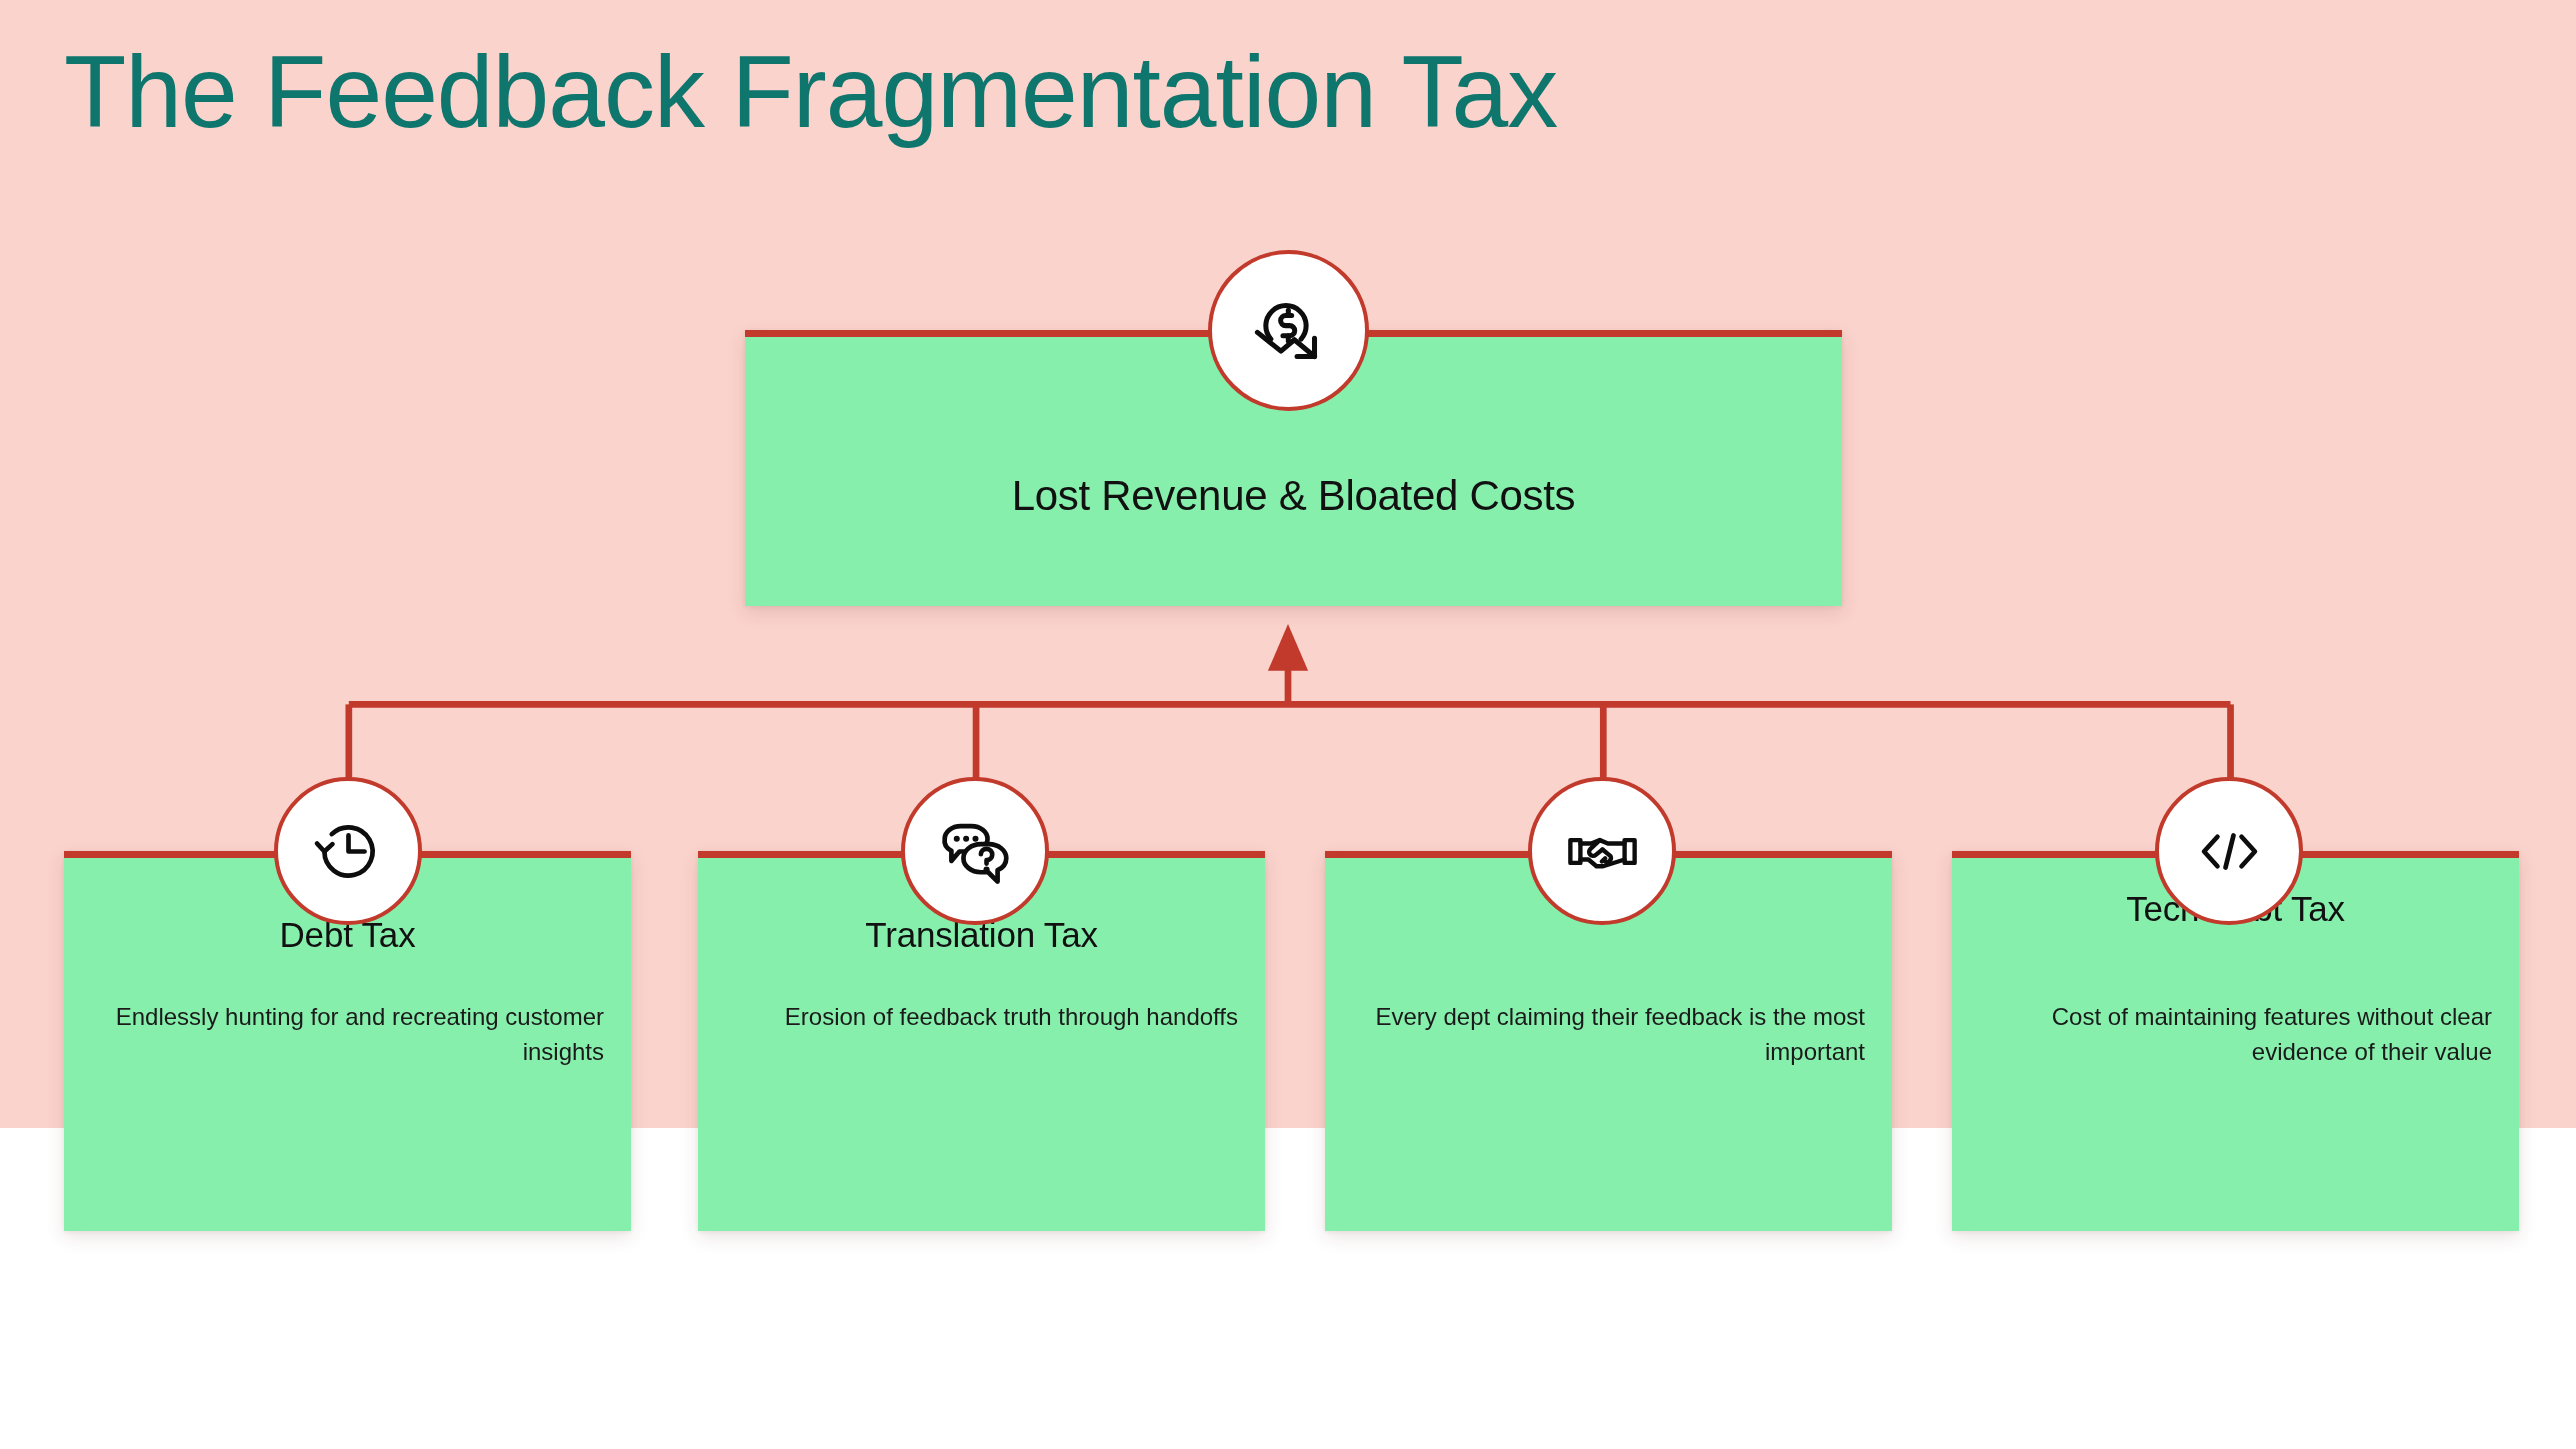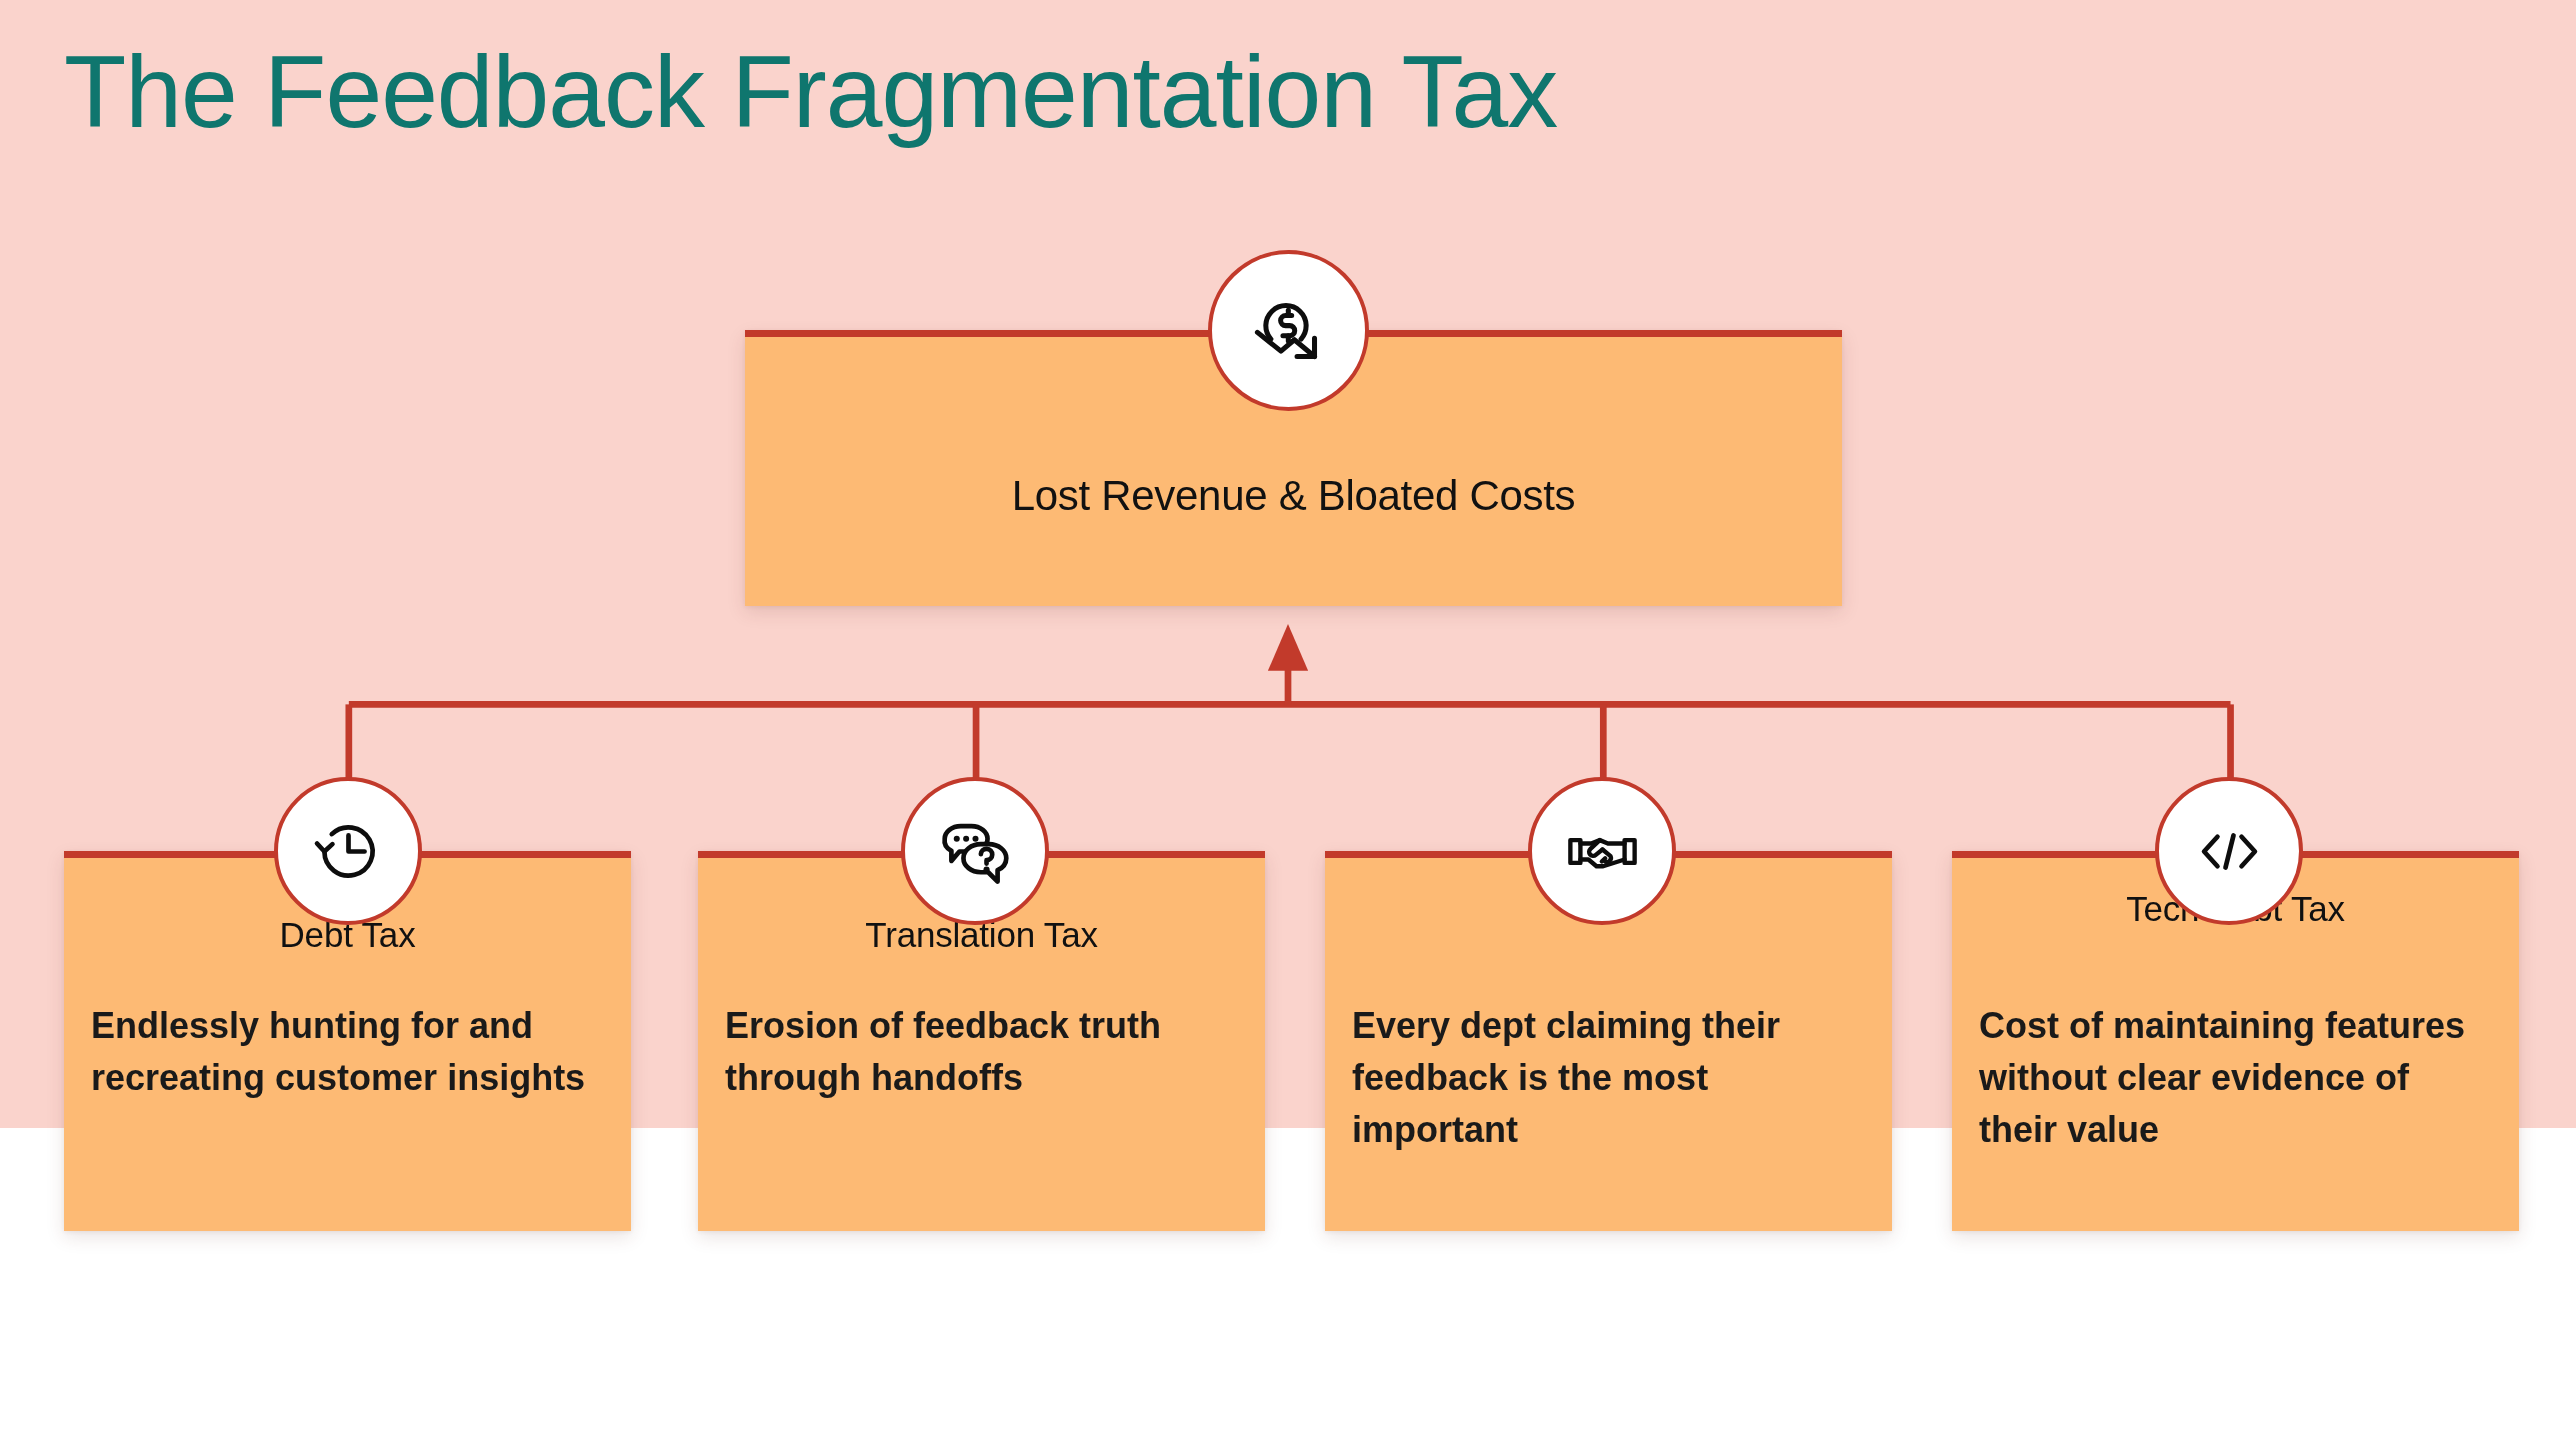--- a/index.html
+++ b/index.html
@@ -20,21 +20,21 @@
     position:absolute;left:64px;top:35px;
     font-size:102px;line-height:1.12;font-weight:400;color:#0f766e;
     letter-spacing:-1px;white-space:nowrap;
   }
 
   
   .wires{position:absolute;left:0;top:0;width:2576px;height:1449px;pointer-events:none;}
 
   
   .card{
-    position:absolute;background:#fdba74;
+    position:absolute;background:#86efac;
     box-shadow:0 6.7px 17.4px rgba(90,40,30,.13), 0 1.3px 4px rgba(90,40,30,.07);
     box-sizing:border-box;
     padding-left:40px;
   }
   .card .topline{
     position:absolute;left:0;top:0;height:6.7px;width:100%;
     background:#c23a2b;
   }
 
   
@@ -52,21 +52,21 @@
   .card-leaf.c1{left:698px;}
   .card-leaf.c2{left:1325px;}
   .card-leaf.c3{left:1952px;}
 
   .leaf-title{
     position:absolute;left:16px;right:16px;
     text-align:center;font-size:35px;color:#111111;font-weight:400;letter-spacing:-0.2px;
   }
   .leaf-desc{
     position:absolute;left:27px;right:27px;
-    text-align:left;font-size:36px;line-height:1.45;color:#1a1a1a;font-weight:700;
+    text-align:right;font-size:24px;line-height:1.45;color:#1a1a1a;font-weight:400;
   }
   
   .card-leaf.c0 .leaf-title,
   .card-leaf.c1 .leaf-title,
   .card-leaf.c2 .leaf-title{top:64px;}
   .card-leaf.c3 .leaf-title{top:38px;}
   .card-leaf.c0 .leaf-desc,
   .card-leaf.c1 .leaf-desc,
   .card-leaf.c2 .leaf-desc{top:149px;}
   .card-leaf.c3 .leaf-desc{top:149px;}

